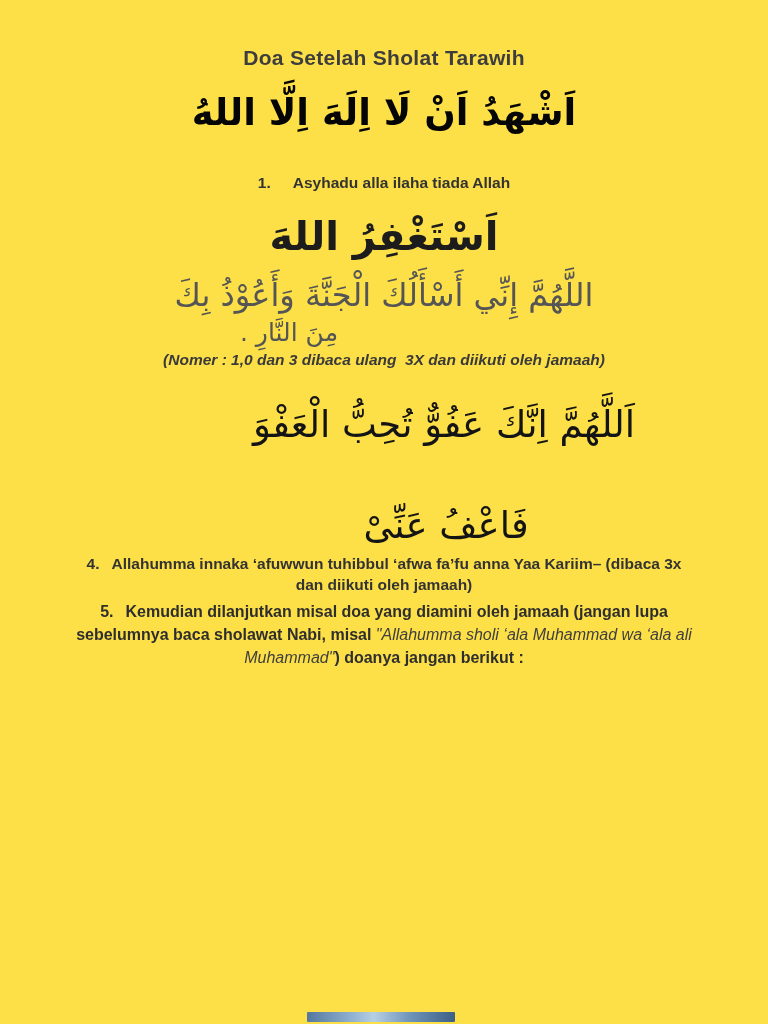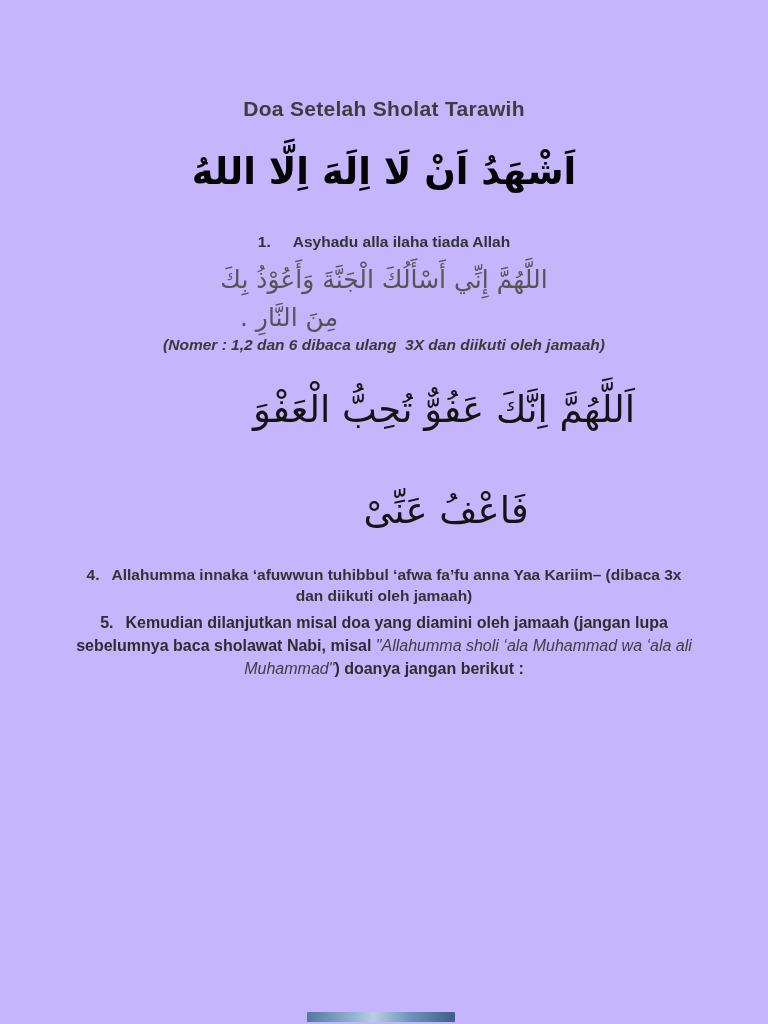--- a/index.html
+++ b/index.html
@@ -1,46 +1,46 @@
 <!DOCTYPE html>
 <html><head>
 <meta charset="utf-8">
 <style>
   html,body{margin:0;padding:0;background:#fff;}
   .page{
     position:relative;
     width:768px;height:1024px;
     margin:0 auto;
-    background:#c4b5fd;
+    background:#fde047;
     overflow:hidden;
     font-family:"Liberation Sans","DejaVu Sans",sans-serif;
     color:#3a3a3a;
     box-sizing:border-box;
-    padding-top:95px;
+    padding-top:44px;
   }
   .center{text-align:center;}
   .title{
     font-size:21px;font-weight:bold;color:#3d3d3d;
     line-height:27px;letter-spacing:0.3px;margin:0;
   }
   .arabic{
     direction:rtl;unicode-bidi:isolate;
     font-family:"DejaVu Sans",sans-serif;
   }
-  .ar-shahada{margin-top:20px;font-size:37px;font-weight:bold;color:#050505;line-height:60px;}
+  .ar-shahada{margin-top:12px;font-size:37px;font-weight:bold;color:#050505;line-height:60px;}
   .ar-istighfar{margin-top:12px;font-size:40px;font-weight:bold;color:#1c1c1c;line-height:62px;}
-  .ar-jannah1{margin-top:7px;font-size:25px;color:#555555;line-height:42px;}
+  .ar-jannah1{margin-top:7px;font-size:32px;color:#555555;line-height:42px;}
   .ar-jannah2{font-size:25px;color:#555555;line-height:34px;position:relative;left:-95px;}
   .ar-afw1{margin-top:25px;font-size:37px;color:#141414;line-height:60px;position:relative;left:60px;}
   .ar-afw2{margin-top:44px;font-size:37px;color:#141414;line-height:54px;position:relative;left:62px;}
   .h{font-size:15.5px;font-weight:bold;color:#333333;line-height:20px;}
   .item1-h{margin-top:30px;}
   .item2-h{margin-top:23px;}
   .item3-h{margin-top:24px;}
-  .item4-h{margin-top:26px;line-height:21px;max-width:600px;margin-left:auto;margin-right:auto;}
+  .item4-h{line-height:21px;max-width:600px;margin-left:auto;margin-right:auto;}
   .item5-h{margin-top:5px;font-size:16px;line-height:23px;max-width:620px;margin-left:auto;margin-right:auto;color:#2e2e2e;}
   .ngap1{display:inline-block;width:22px;}
   .ngap{display:inline-block;width:12px;}
   .ngap3{display:inline-block;width:26px;}
   .trans{font-style:italic;font-size:15px;color:#4a4a4a;line-height:20px;}
   .trans3{max-width:560px;margin-left:auto;margin-right:auto;}
   .trans4{max-width:575px;margin-left:auto;margin-right:auto;line-height:19px;}
   .bparen{font-weight:bold;}
   .nomer{font-style:italic;font-weight:bold;font-size:15.5px;color:#3a3a3a;line-height:20px;white-space:pre-wrap;}
   .note-italic{font-style:italic;font-weight:normal;font-size:16px;color:#3f3f3f;}
@@ -55,28 +55,29 @@
 
 <div class="page">
 
   <h1 class="title center">Doa Setelah Sholat Tarawih</h1>
 
   <div class="arabic ar-shahada center">اَشْهَدُ اَنْ لَا اِلَهَ اِلَّا اللهُ</div>
 
   <div class="h item1-h center"><span>1.</span><span class="ngap1"></span><span>Asyhadu alla ilaha tiada Allah</span></div>
 
 
+  <div class="arabic ar-istighfar center">اَسْتَغْفِرُ اللهَ</div>
 
 
   <div class="arabic ar-jannah1 center">اللَّهُمَّ إِنِّي أَسْأَلُكَ الْجَنَّةَ وَأَعُوْذُ بِكَ</div>
   <div class="arabic ar-jannah2 center">مِنَ النَّارِ .</div>
 
 
 
-  <div class="nomer center">(Nomer : 1,2 dan 6 dibaca ulang  3X dan diikuti oleh jamaah)</div>
+  <div class="nomer center">(Nomer : 1,0 dan 3 dibaca ulang  3X dan diikuti oleh jamaah)</div>
 
   <div class="arabic ar-afw1 center">اَللَّهُمَّ اِنَّكَ عَفُوٌّ تُحِبُّ الْعَفْوَ</div>
   <div class="arabic ar-afw2 center">فَاعْفُ عَنِّىْ</div>
 
   <div class="h item4-h center"><span>4.</span><span class="ngap"></span><span>Allahumma innaka ‘afuwwun tuhibbul ‘afwa fa’fu anna Yaa Kariim–</span> <span>(dibaca 3x dan diikuti oleh jamaah)</span></div>
 
 
   <div class="h item5-h center"><span>5.</span><span class="ngap"></span><span>Kemudian dilanjutkan misal doa yang diamini oleh jamaah</span> <span>(jangan lupa sebelumnya baca sholawat Nabi, misal </span><span class="note-italic">"Allahumma sholi ‘ala Muhammad wa ‘ala ali Muhammad"</span><span>) doanya jangan berikut :</span></div>
 
   <div class="bottom-strip" style="background:linear-gradient(90deg,#54779e 0%,#8fb0cf 30%,#b7cfe4 45%,#6e93b8 70%,#3d5f87 100%)"></div>

